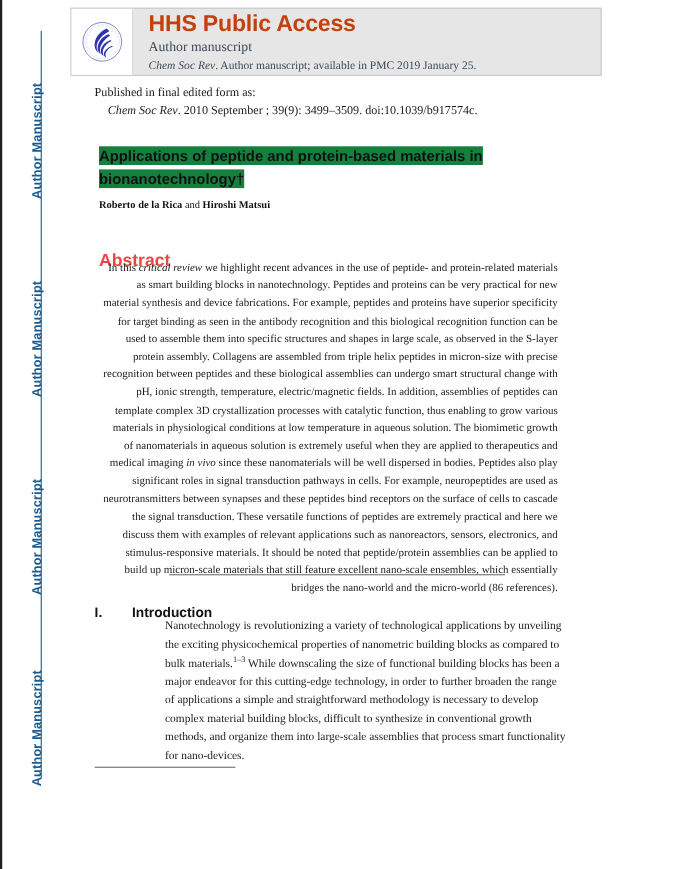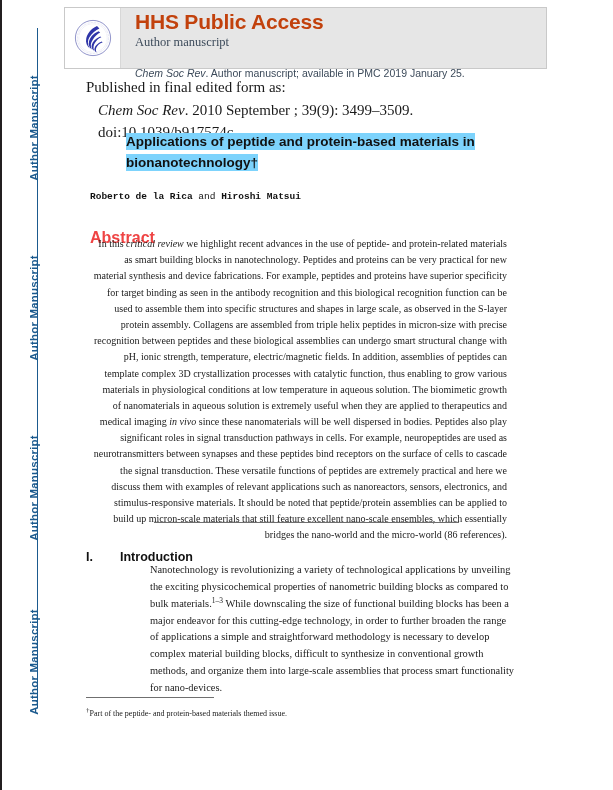--- a/index.html
+++ b/index.html
@@ -94,68 +94,67 @@
     letter-spacing: -0.2px;
   }
   #hhs-sub {
     font-family: "Liberation Serif", serif;
     font-size: 12.5px;
     color: #3c4a5a;
     line-height: 1.25;
     margin-top: 1px;
   }
   #hhs-cite {
-    font-family: Liberation Sans, sans-serif;
+    font-family: Liberation Serif, serif;
     font-size: 10.5px;
     color: #3c4a5a;
     line-height: 1.25;
-    margin-top: 17px;
+    margin-top: 4px;
   }
   #hhs-cite .j { font-style: italic; }
 
   
   #published {
     position: absolute;
     left: 84px;
     top: 76px;
     width: 460px;
-    font-size: 15px;
+    font-size: 11px;
     color: #1a1a1a;
     line-height: 1.5;
   }
   #published .indent { padding-left: 12px; }
   #published .j { font-style: italic; }
 
   
   #article-title {
     position: absolute;
     left: 88px;
     top: 122px;
     width: 420px;
     font-family: "Liberation Sans", sans-serif;
     font-size: 13.5px;
     font-weight: 700;
     color: #111111;
     line-height: 1.58;
   }
   #article-title .hl {
-    background: #7dd3fc;
+    background: #15803d;
     box-decoration-break: clone;
     -webkit-box-decoration-break: clone;
     padding: 1px 0 1px 0;
-    margin-left: 36px;
   }
 
   
   #authors {
     position: absolute;
     left: 88px;
-    top: 190px;
+    top: 180px;
     width: 430px;
-    font-family: Liberation Mono, monospace;
+    font-family: Liberation Serif, serif;
     font-size: 9.5px;
     color: #111111;
     line-height: 1.5;
   }
   #authors b { font-weight: 700; }
   #affiliation {
     position: absolute;
     left: 88px;
     top: 193px;
     width: 440px;
@@ -292,15 +291,14 @@
 
   <div id="abstract-rule"></div>
 
   <h2 id="intro-heading">
       <span class="num">I.</span>
       <span>Introduction</span>
     </h2>
   <div id="intro-body"><span>Nanotechnology is revolutionizing a variety of technological applications by unveiling the exciting physicochemical properties of nanometric building blocks as compared to bulk materials.</span><sup>1–3</sup><span> While downscaling the size of functional building blocks has been a major endeavor for this cutting-edge technology, in order to further broaden the range of applications a simple and straightforward methodology is necessary to develop complex material building blocks, difficult to synthesize in conventional growth methods, and organize them into large-scale assemblies that process smart functionality for nano-devices.</span></div>
 
   <div id="footnote-rule"></div>
-  <div id="footnote"><sup>†</sup><span>Part of the peptide- and protein-based materials themed issue.</span></div>
 
 </div>
 
 </body></html>

